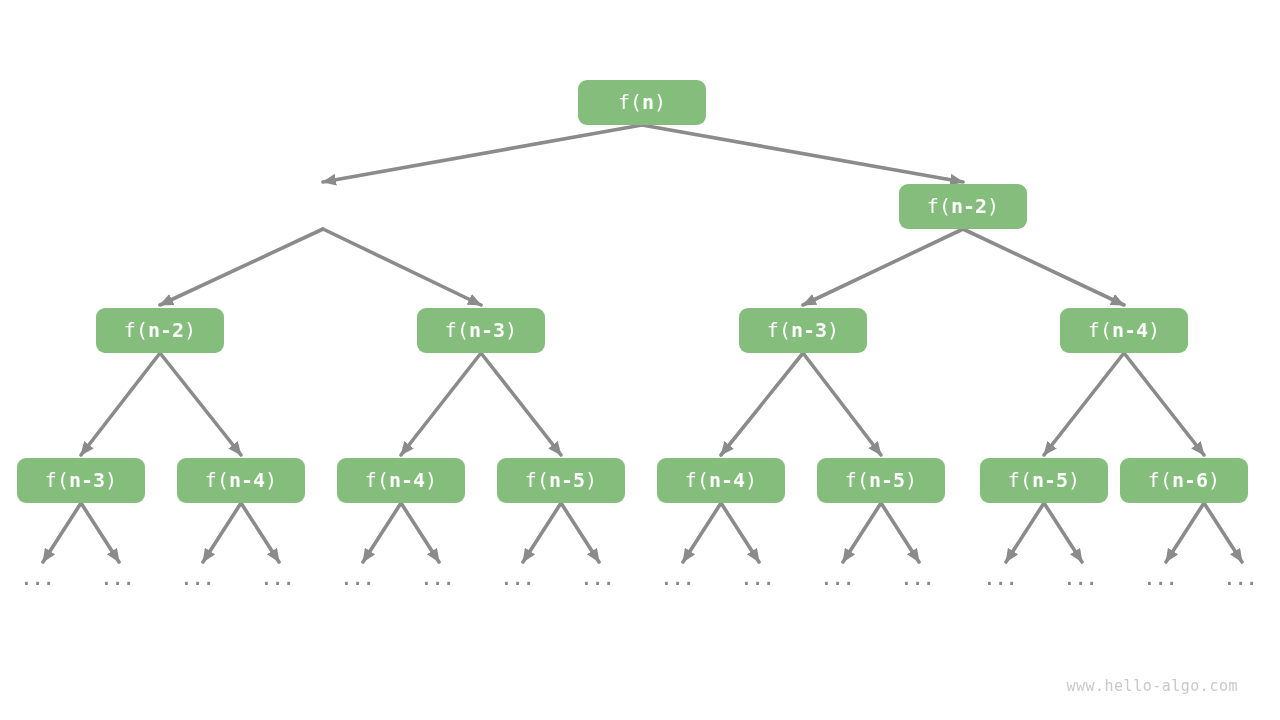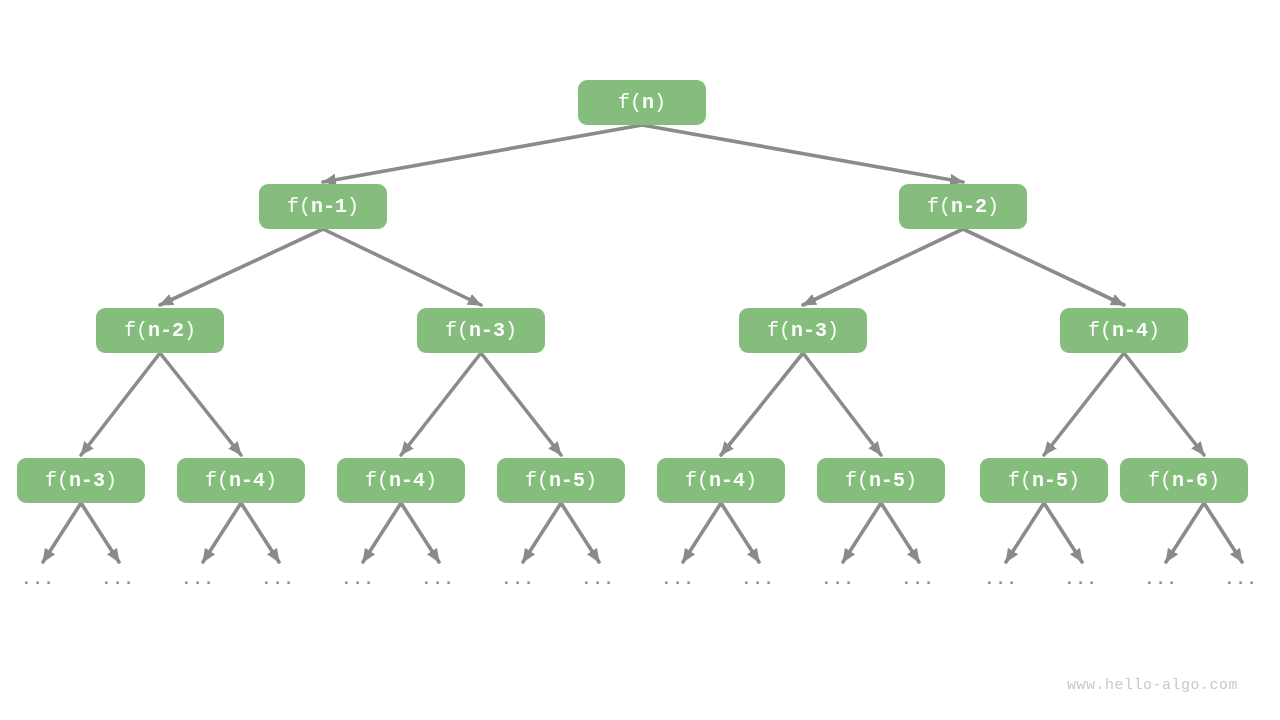--- a/index.html
+++ b/index.html
@@ -1,21 +1,21 @@
 <!DOCTYPE html>
 <html style="--background: #FFFFFF; --node_fill: #85BD7D; --node_text: #FFFFFF; --edge: #8B8B8B; --ellipsis: #8A8A8A; --watermark: #C9C9C9;"><head>
 <meta charset="utf-8">
 <style>
   html,body{margin:0;padding:0;}
   body{
     width:1280px;height:720px;position:relative;overflow:hidden;
     background:var(--background,#FFFFFF);
     font-family:"DejaVu Sans Mono","Liberation Mono",monospace;
   }
-  #canvas{position:absolute;inset:0;width:1280px;height:504px;font-family:Liberation Mono, monospace;}
+  #canvas{position:absolute;inset:0;width:1280px;height:504px;}
   svg.edges{position:absolute;left:0;top:0;z-index:1;}
   svg.edges path.edge{
     stroke:var(--edge,#8B8B8B);
     stroke-width:3.6;
     fill:none;
     stroke-linecap:round;
   }
   svg.edges .ah{fill:var(--edge,#8B8B8B);}
   .node{
     position:absolute;z-index:2;
@@ -82,21 +82,20 @@
     <path class="edge" marker-end="url(#ah)" d="M881,503 L843,562"></path>
     <path class="edge" marker-end="url(#ah)" d="M881,503 L919,562"></path>
     <path class="edge" marker-end="url(#ah)" d="M1044,503 L1006,562"></path>
     <path class="edge" marker-end="url(#ah)" d="M1044,503 L1082,562"></path>
     <path class="edge" marker-end="url(#ah)" d="M1204,503 L1166,562"></path>
     <path class="edge" marker-end="url(#ah)" d="M1204,503 L1242,562"></path>
   </svg>
 
   <div class="node" style="left:578px;top:80px"><span>f(</span><span class="arg">n</span><span>)</span></div>
 
-  <div class="node" style="left:259px;top:184px"><span>f(</span><span class="arg">n-1</span><span>)</span></div>
   <div class="node" style="left:899px;top:184px"><span>f(</span><span class="arg">n-2</span><span>)</span></div>
 
   <div class="node" style="left:96px;top:308px"><span>f(</span><span class="arg">n-2</span><span>)</span></div>
   <div class="node" style="left:417px;top:308px"><span>f(</span><span class="arg">n-3</span><span>)</span></div>
   <div class="node" style="left:739px;top:308px"><span>f(</span><span class="arg">n-3</span><span>)</span></div>
   <div class="node" style="left:1060px;top:308px"><span>f(</span><span class="arg">n-4</span><span>)</span></div>
 
   <div class="node" style="left:17px;top:458px"><span>f(</span><span class="arg">n-3</span><span>)</span></div>
   <div class="node" style="left:177px;top:458px"><span>f(</span><span class="arg">n-4</span><span>)</span></div>
   <div class="node" style="left:337px;top:458px"><span>f(</span><span class="arg">n-4</span><span>)</span></div>

